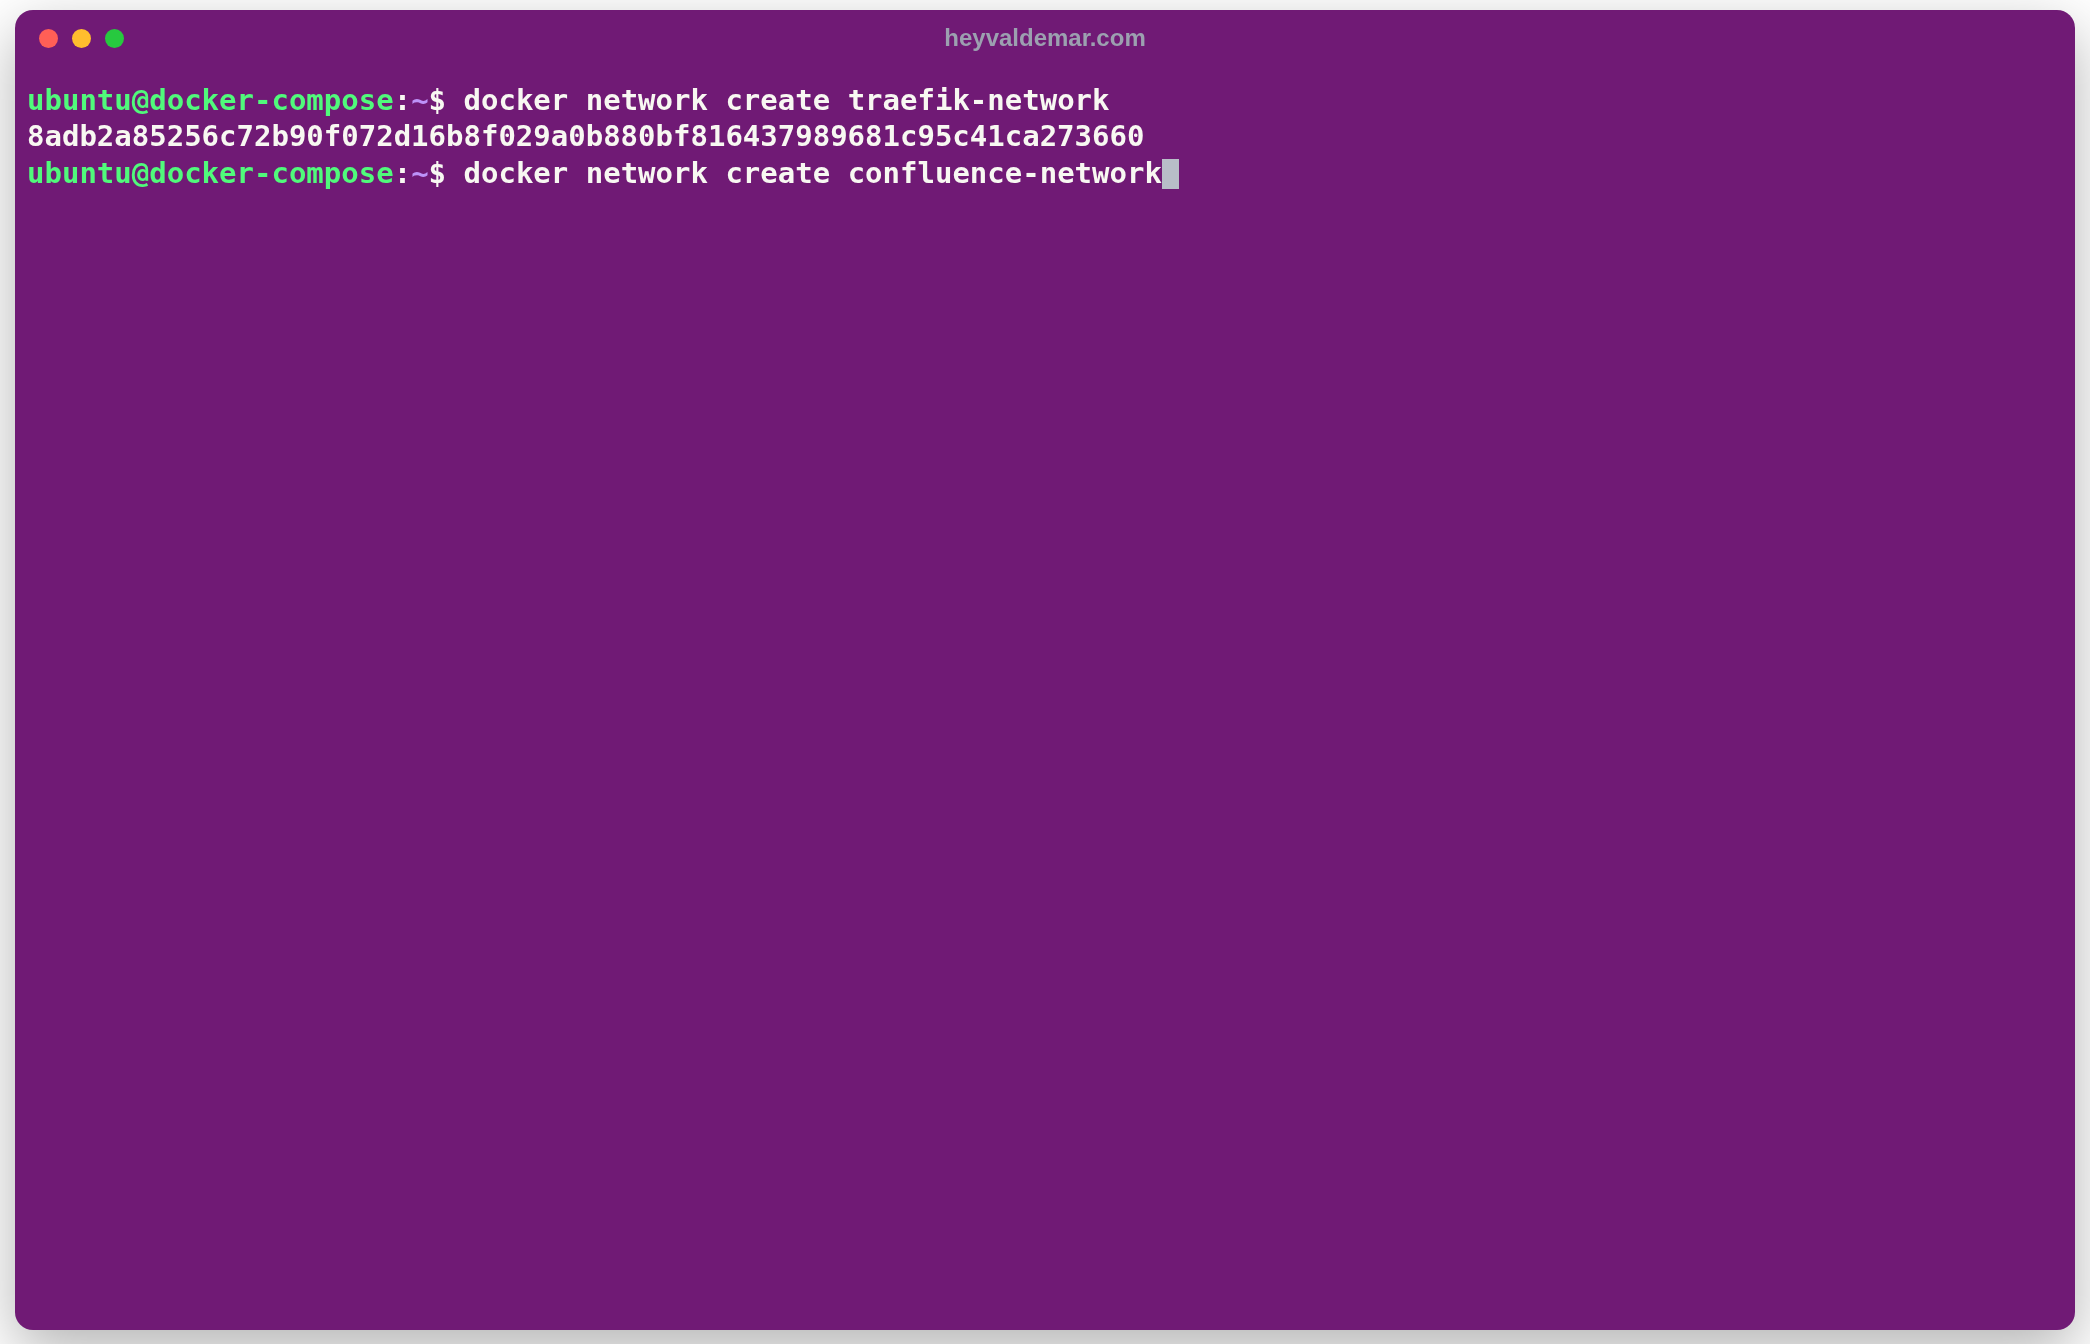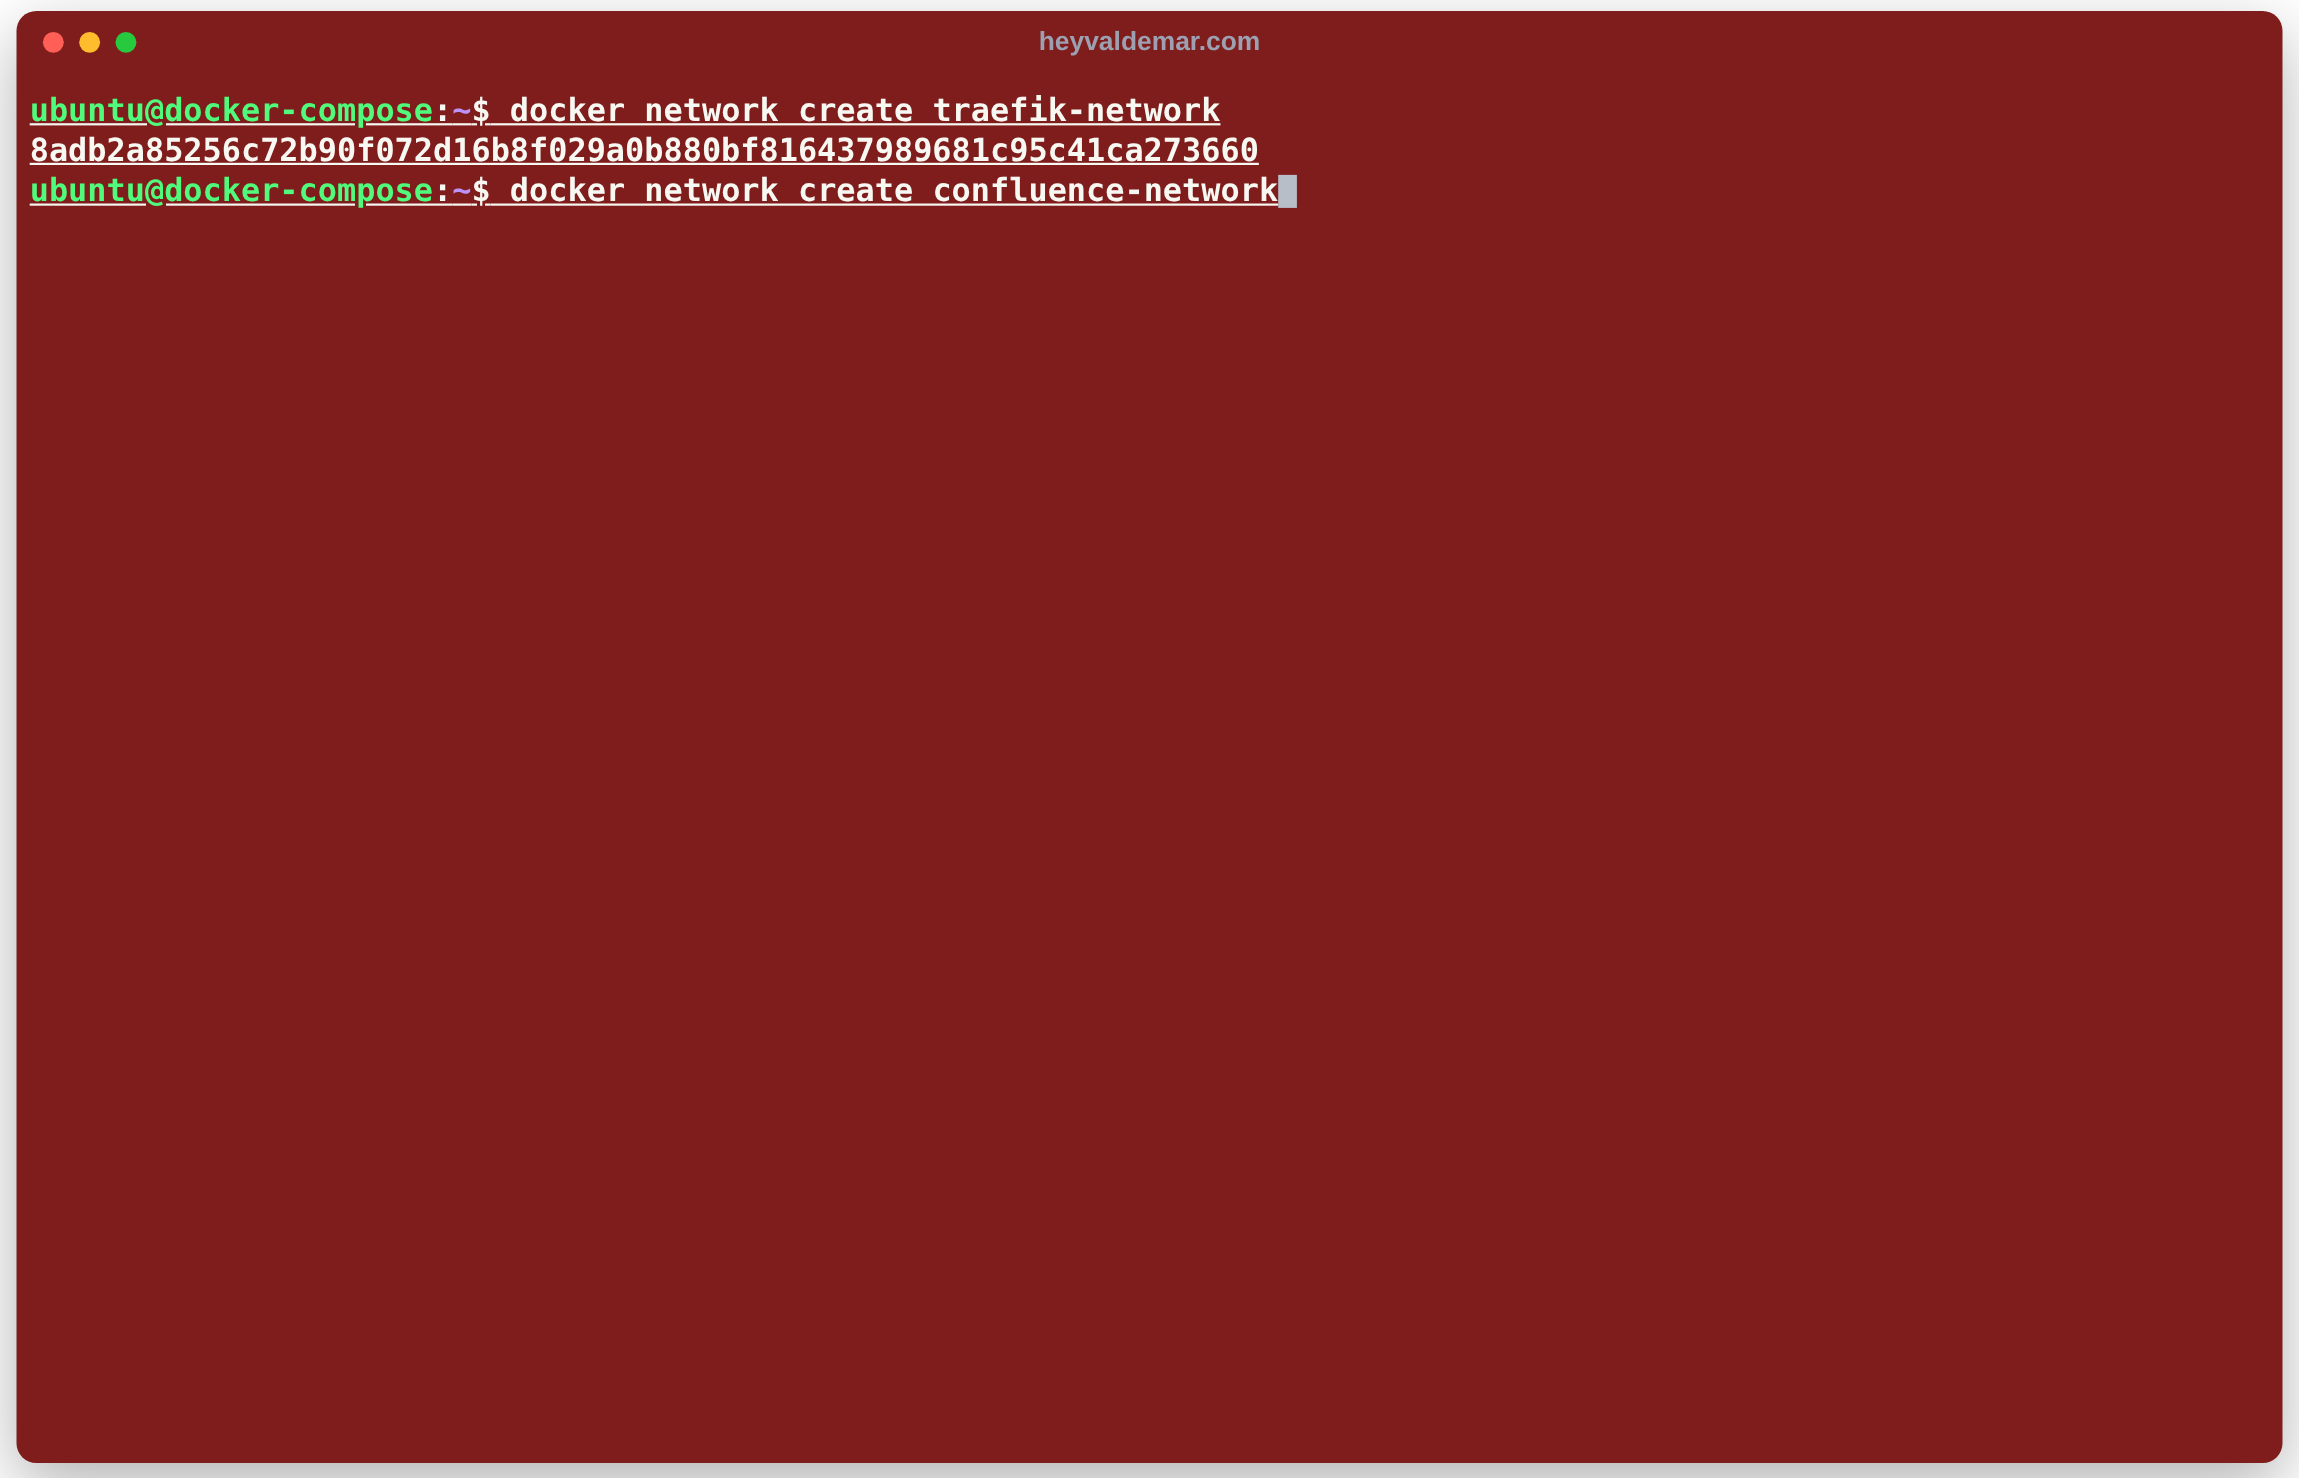--- a/index.html
+++ b/index.html
@@ -14,21 +14,21 @@
       justify-content: center;
       align-items: flex-start;
       min-height: 1344px;
       width: 2090px;
       padding: 10px;
     }
     
     .terminal-window {
       width: 2060px;
       height: 1320px;
-      background: #7f1d1d;
+      background: #701a75;
       border-radius: 18px;
       overflow: hidden;
       box-shadow: 0 20px 60px rgba(0,0,0,0.3);
       display: flex;
       flex-direction: column;
     }
     
     .titlebar {
       height: 56px;
       display: flex;
@@ -67,21 +67,20 @@
     .terminal-body {
       flex: 1;
       padding: 16px 12px;
       font-family: "SF Mono", "Menlo", "Monaco", "Consolas", monospace;
       font-size: 29px;
       line-height: 1.25;
       font-weight: 700;
       color: #f8f8f2;
       white-space: pre;
       overflow: hidden;
-      text-decoration: underline;
     }
     
     .line {
       display: block;
     }
     
     .prompt-user-host {
       color: #50fa7b;
       font-weight: 700;
     }

